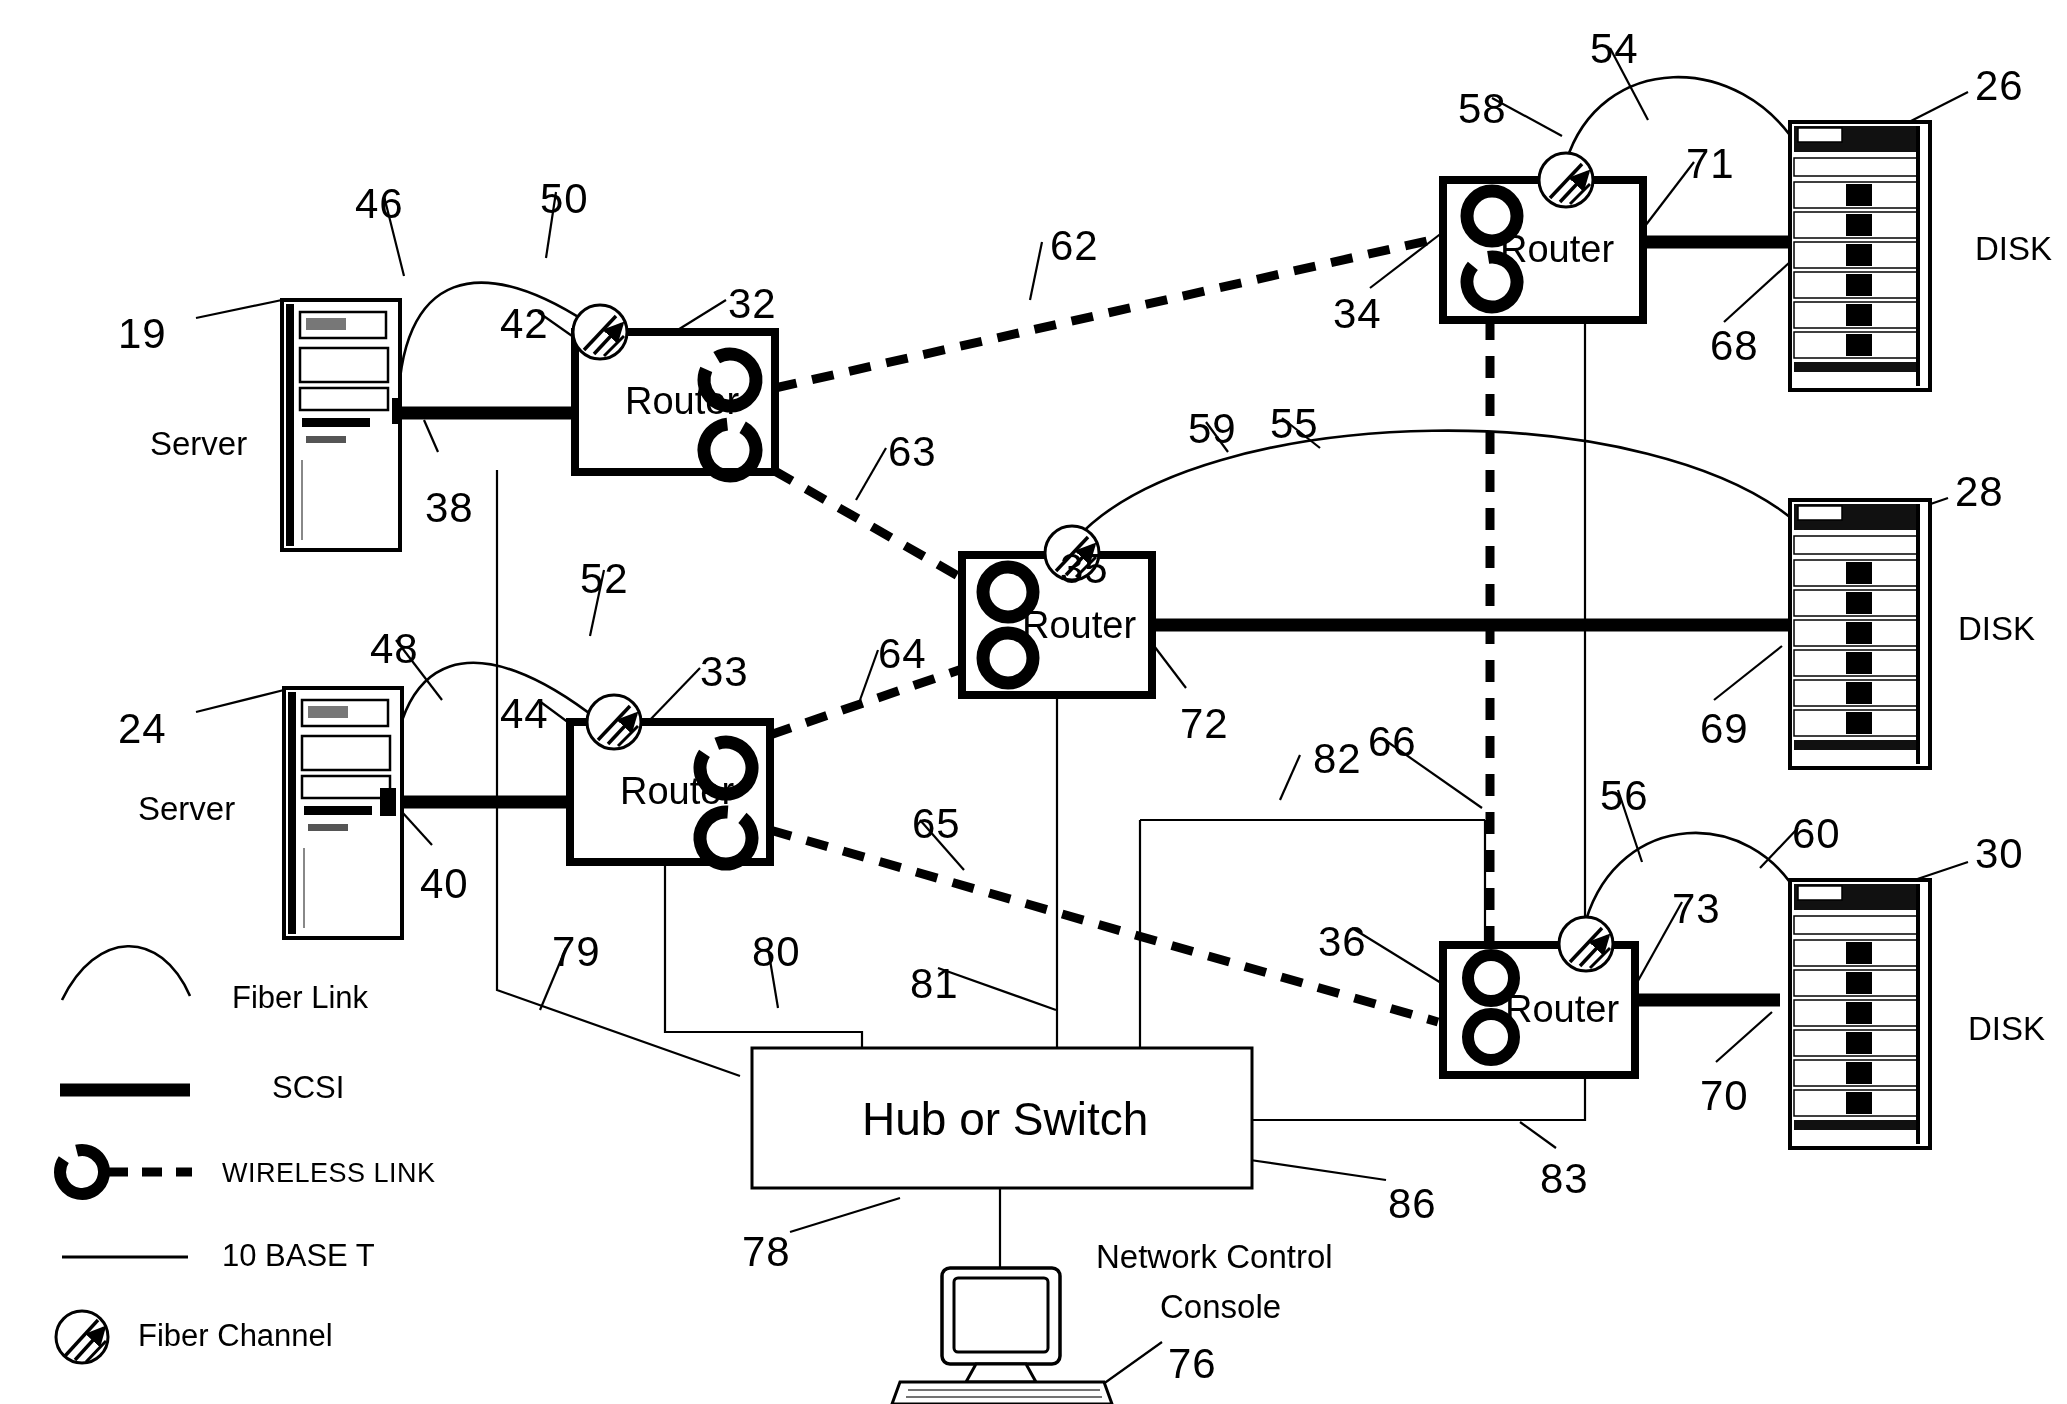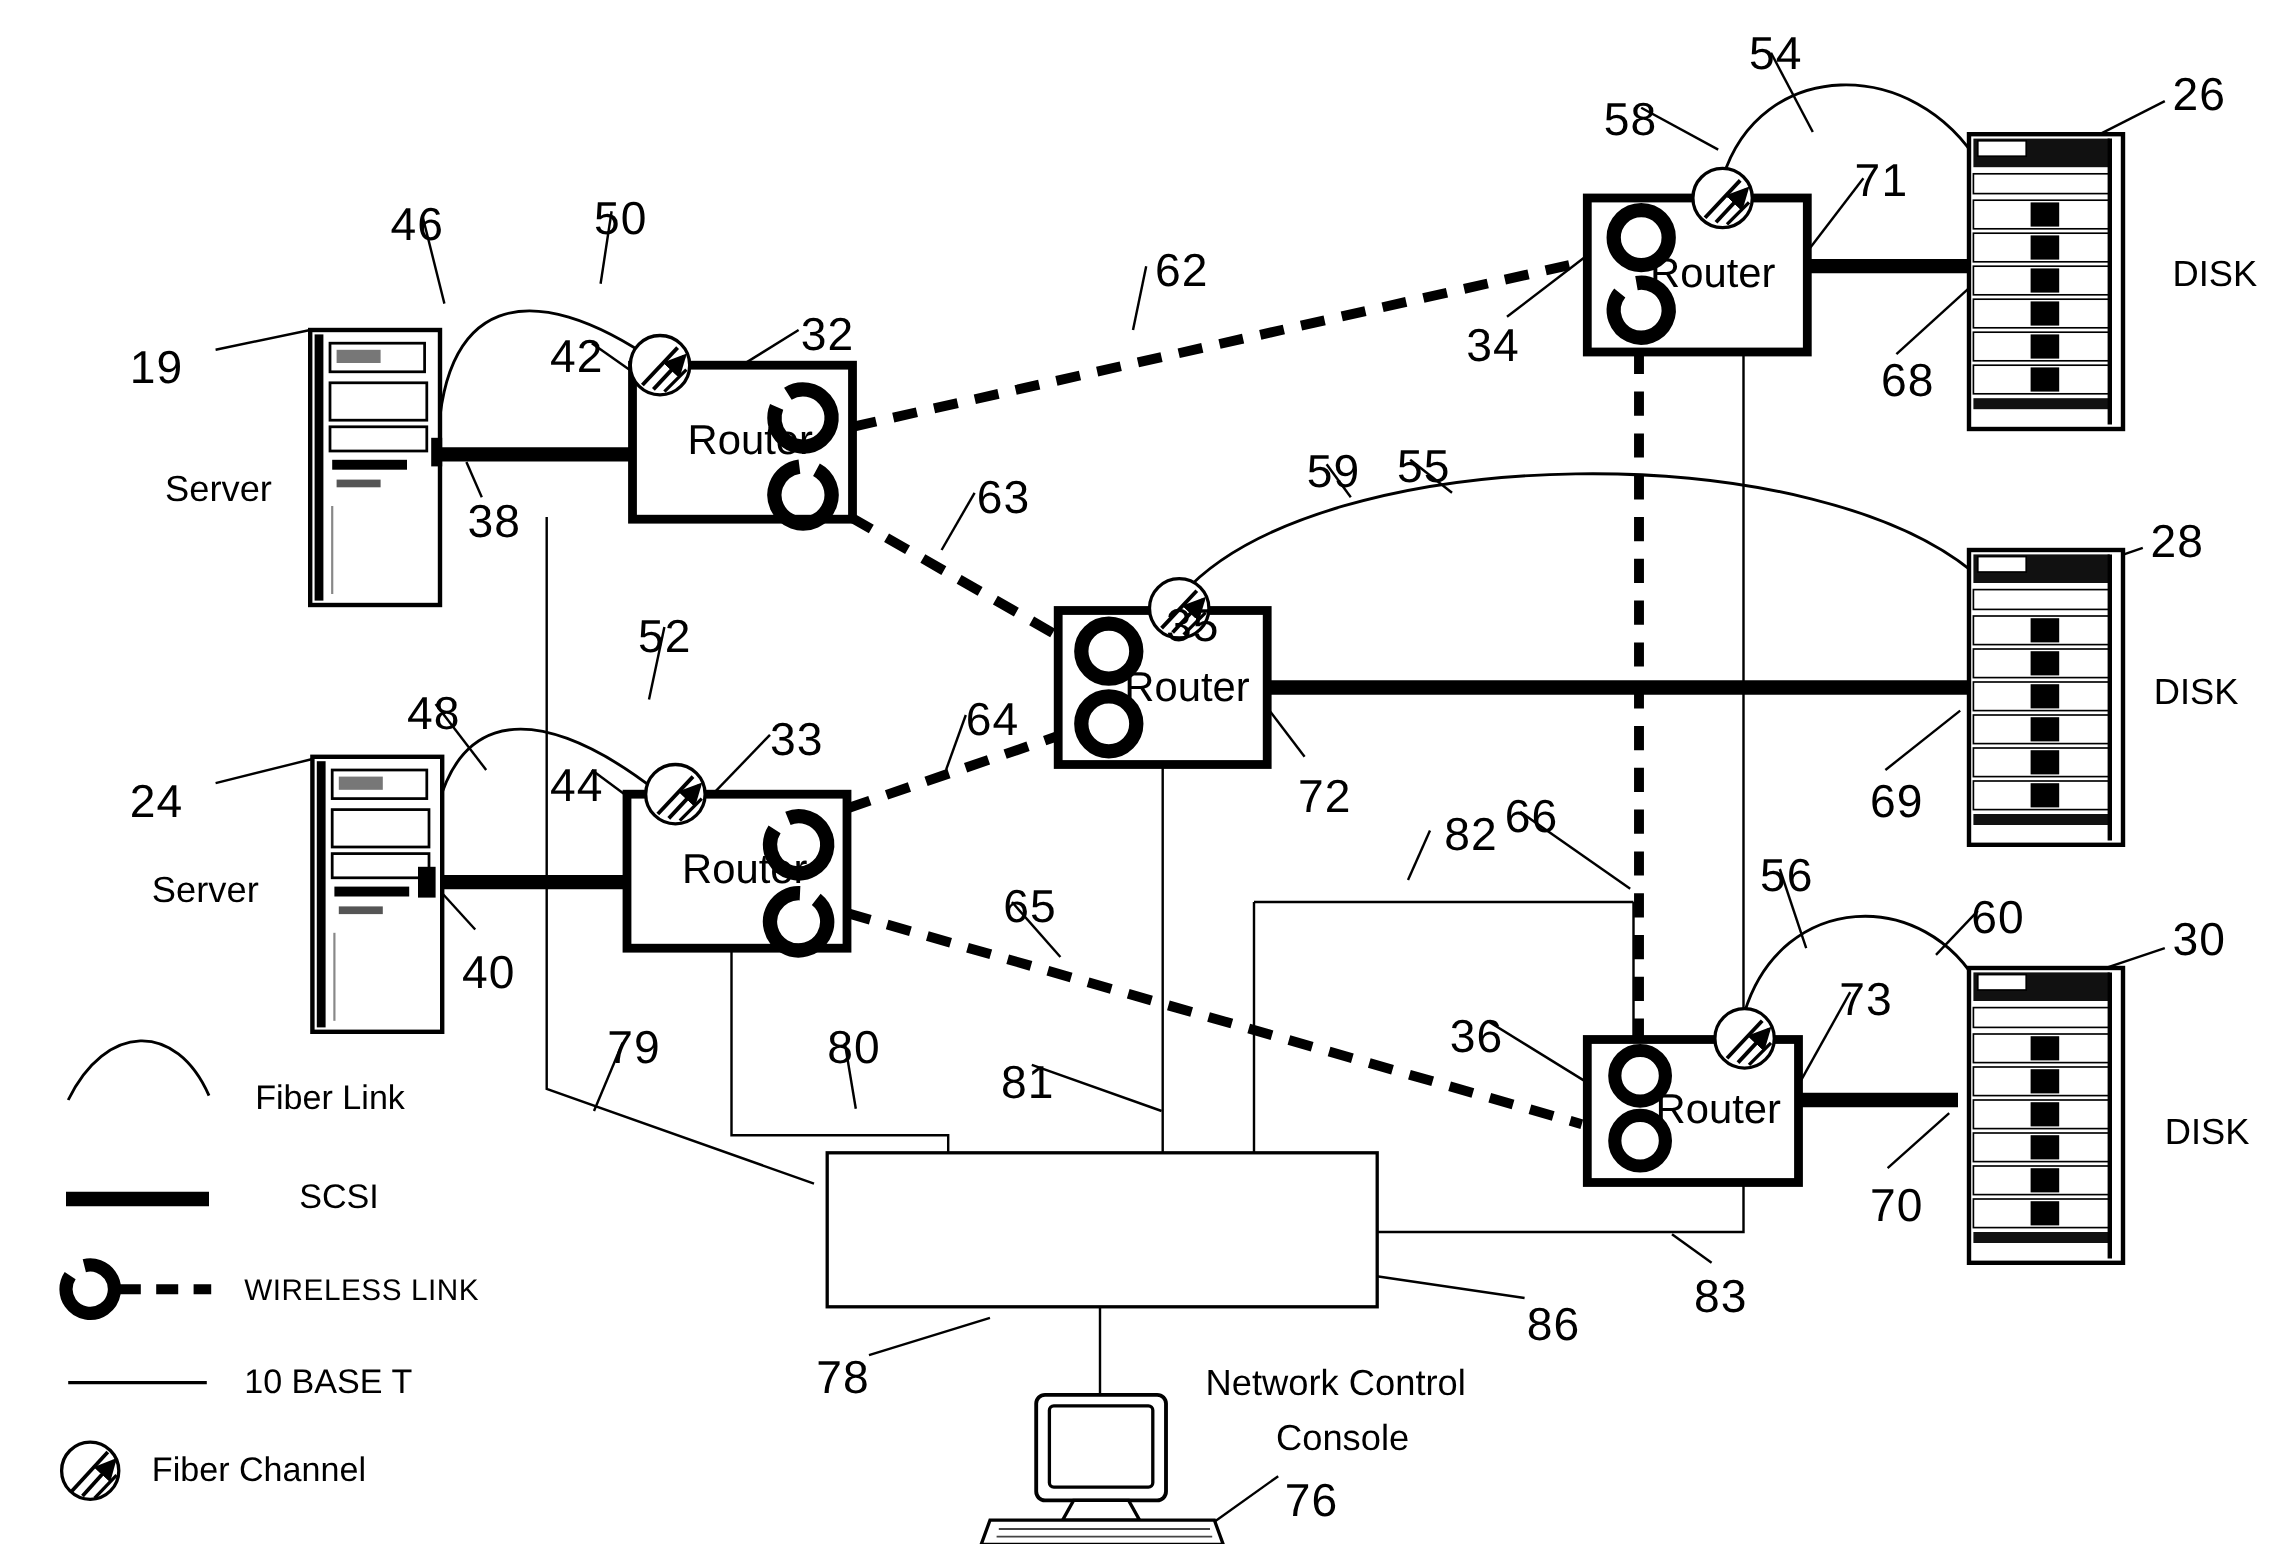--- a/index.html
+++ b/index.html
@@ -329,20 +329,21 @@
       </g>
     </g>
   </svg>
 
   <div class="lbl nodetext" style="left:625px;top:380px;">Router</div>
   <div class="lbl nodetext" style="left:620px;top:770px;">Router</div>
   <div class="lbl nodetext" style="left:1500px;top:228px;">Router</div>
   <div class="lbl nodetext" style="left:1022px;top:604px;">Router</div>
   <div class="lbl nodetext" style="left:1505px;top:988px;">Router</div>
 
+  <div class="lbl hubtext" style="left:862px;top:1092px;">Hub or Switch</div>
 
   <div class="lbl devlabel" style="left:150px;top:425px;">Server</div>
   <div class="lbl devlabel" style="left:138px;top:790px;">Server</div>
 
   <div class="lbl devlabel" style="left:1975px;top:230px;">DISK</div>
   <div class="lbl devlabel" style="left:1958px;top:610px;">DISK</div>
   <div class="lbl devlabel" style="left:1968px;top:1010px;">DISK</div>
 
   <div class="lbl devlabel" style="left:1096px;top:1238px;">Network Control</div>
   <div class="lbl devlabel" style="left:1160px;top:1288px;">Console</div>
@@ -357,21 +358,21 @@
       <div class="lbl refnum" style="left: 118px; top: 310px;">19</div>
       <div class="lbl refnum" style="left: 118px; top: 705px;">24</div>
       <div class="lbl refnum" style="left: 1975px; top: 62px;">26</div>
       <div class="lbl refnum" style="left: 1955px; top: 468px;">28</div>
       <div class="lbl refnum" style="left: 1975px; top: 830px;">30</div>
       <div class="lbl refnum" style="left: 728px; top: 280px;">32</div>
       <div class="lbl refnum" style="left: 700px; top: 648px;">33</div>
       <div class="lbl refnum" style="left: 1333px; top: 290px;">34</div>
       <div class="lbl refnum" style="left: 1060px; top: 545px;">35</div>
       <div class="lbl refnum" style="left: 1318px; top: 918px;">36</div>
-      <div class="lbl refnum" style="left: 425px; top: 450px;">38</div>
+      <div class="lbl refnum" style="left: 425px; top: 484px;">38</div>
       <div class="lbl refnum" style="left: 420px; top: 860px;">40</div>
       <div class="lbl refnum" style="left: 500px; top: 300px;">42</div>
       <div class="lbl refnum" style="left: 500px; top: 690px;">44</div>
       <div class="lbl refnum" style="left: 355px; top: 180px;">46</div>
       <div class="lbl refnum" style="left: 370px; top: 625px;">48</div>
       <div class="lbl refnum" style="left: 540px; top: 175px;">50</div>
       <div class="lbl refnum" style="left: 580px; top: 555px;">52</div>
       <div class="lbl refnum" style="left: 1590px; top: 25px;">54</div>
       <div class="lbl refnum" style="left: 1270px; top: 400px;">55</div>
       <div class="lbl refnum" style="left: 1600px; top: 772px;">56</div>

